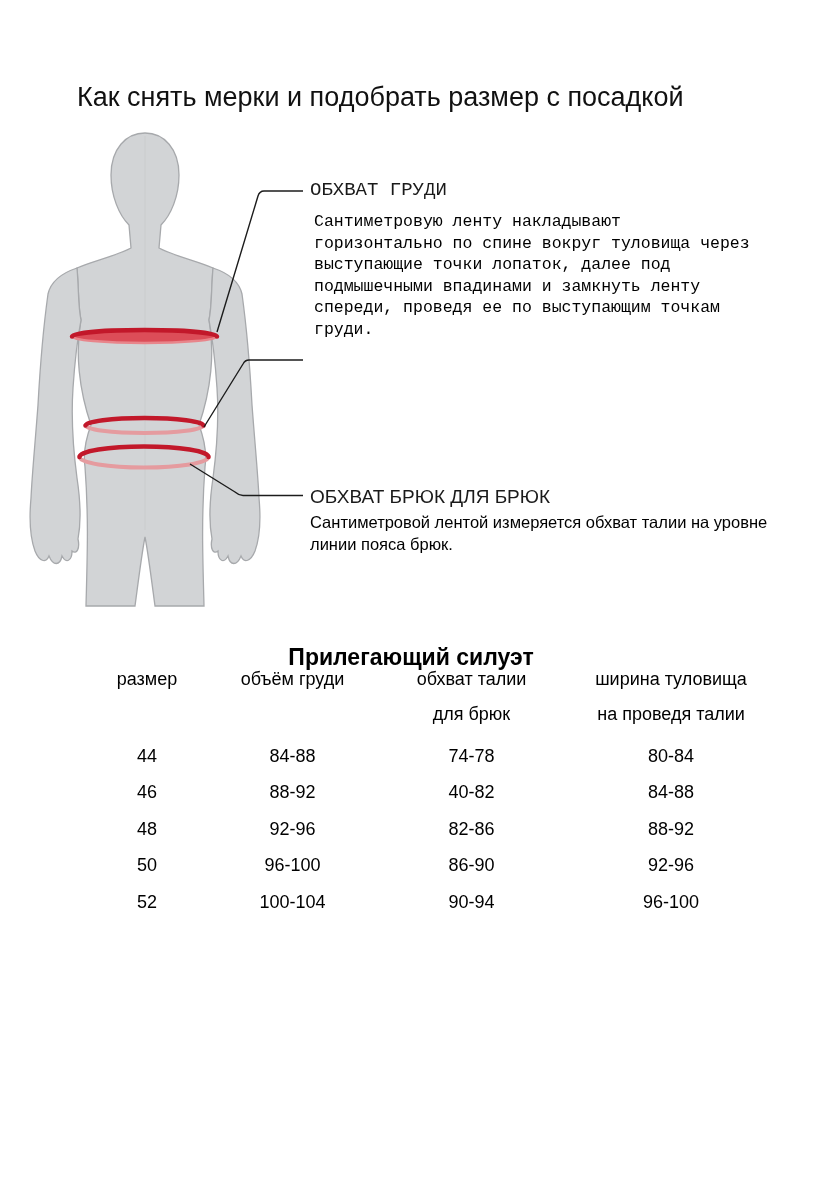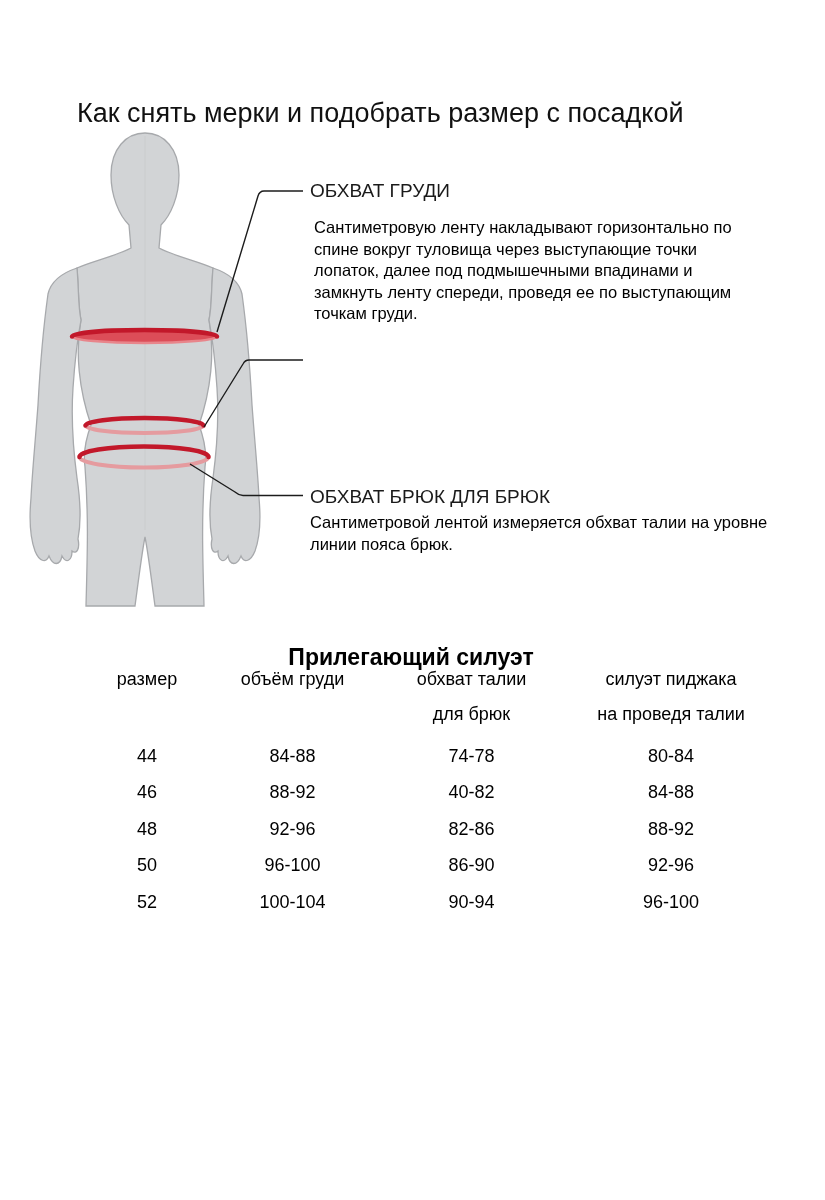--- a/index.html
+++ b/index.html
@@ -1,21 +1,21 @@
 <!DOCTYPE html>
 <html><head>
 <meta charset="utf-8">
 <style>
   html,body{margin:0;padding:0;background:#fff;}
   .canvas{
     position:relative;width:825px;height:1200px;background:#ffffff;
     font-family:"Liberation Sans",sans-serif;color:#000;overflow:hidden;
   }
   .page-title{
-    position:absolute;left:77px;top:98px;width:720px;
+    position:absolute;left:77px;top:82px;width:720px;
     font-size:27px;font-weight:400;color:#111;white-space:nowrap;
   }
   .figure-svg{position:absolute;left:20px;top:128px;}
   .sil{fill:#d2d4d6;stroke:#a7a9ac;stroke-width:1.3;}
   .seam{stroke:#c7c9cb;stroke-width:1;fill:none;opacity:.75;}
   .band-fill{fill:#dc4d58;}
   .arc-light{stroke:#e59b9f;stroke-width:4;fill:none;stroke-linecap:round;}
   .arc-light-thin{stroke:#e8858b;stroke-width:2.5;fill:none;stroke-linecap:round;}
   .arc-dark{stroke:#c2182a;stroke-width:4.5;fill:none;stroke-linecap:round;}
   .callout{stroke:#1c1c1c;stroke-width:1.4;fill:none;stroke-linejoin:round;}
@@ -112,23 +112,23 @@
     <g>
       <path class="arc-light" d="M79.5,457 A64.5,10.5 0 0 0 208.5,457"></path>
       <path class="arc-dark" d="M79.5,457 A64.5,10.5 0 0 1 208.5,457"></path>
     </g>
 
     <path class="callout" d="M217,332 L258,196 Q259.5,191 264,191 L303,191"></path>
     <path class="callout" d="M204,427 L243,364 Q245,360 249,360 L303,360"></path>
     <path class="callout" d="M190,464 L235,492 Q239,495.5 243,495.5 L303,495.5"></path>
   </svg>
 
-  <div class="measure-block" style="top:179px;">
+  <div class="measure-block" style="top:179px;font-family:Liberation Mono, monospace;">
     <div class="measure-heading">ОБХВАТ ГРУДИ</div>
-    <div class="measure-desc indent" style="width:442px;margin-top:15px;">Сантиметровую ленту накладывают горизонтально по спине вокруг туловища через выступающие точки лопаток, далее под подмышечными впадинами и замкнуть ленту спереди, проведя ее по выступающим точкам груди.</div>
+    <div class="measure-desc indent" style="width:442px;margin-top:9px;">Сантиметровую ленту накладывают горизонтально по спине вокруг туловища через выступающие точки лопаток, далее под подмышечными впадинами и замкнуть ленту спереди, проведя ее по выступающим точкам груди.</div>
   </div>
 
 
   <div class="measure-block" style="top:485px;">
     <div class="measure-heading">ОБХВАТ БРЮК ДЛЯ БРЮК</div>
     <div class="measure-desc" style="width:458px;margin-top:4px;">Сантиметровой лентой измеряется обхват талии на уровне линии пояса брюк.</div>
   </div>
 
   <div class="table-title">Прилегающий силуэт</div>
 
@@ -147,21 +147,21 @@
         </th>
         <th>
           <div class="hl1">объём груди</div>
           <div class="hl2"></div>
         </th>
         <th>
           <div class="hl1">обхват талии</div>
           <div class="hl2">для брюк</div>
         </th>
         <th>
-          <div class="hl1">силуэт пиджака</div>
+          <div class="hl1">ширина туловища</div>
           <div class="hl2">на проведя талии</div>
         </th>
       </tr>
     </thead>
     <tbody>
       <tr>
         <td>44</td>
         <td>84-88</td>
         <td>74-78</td>
         <td>80-84</td>

